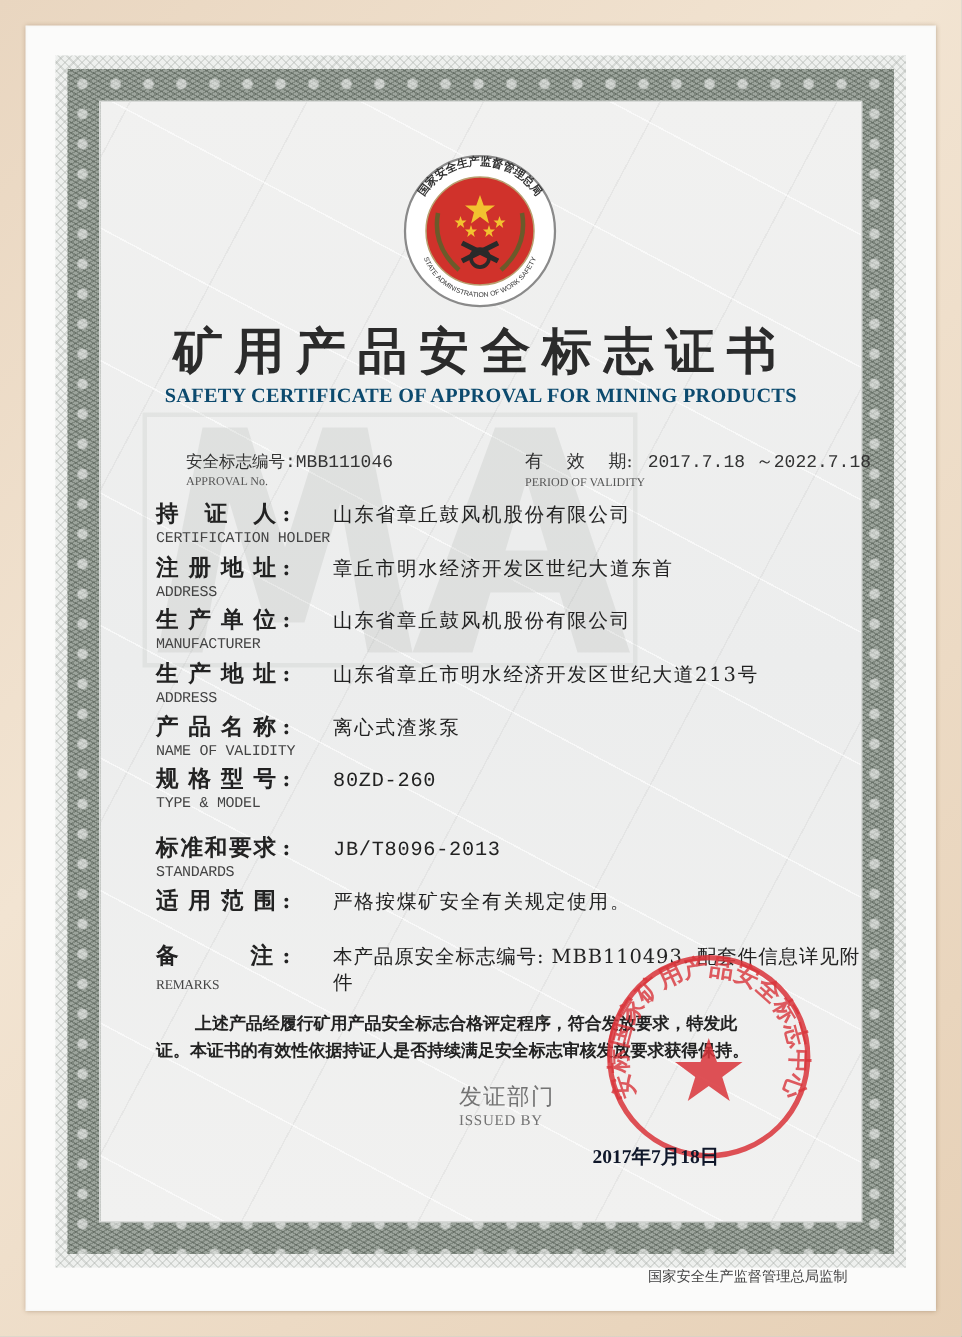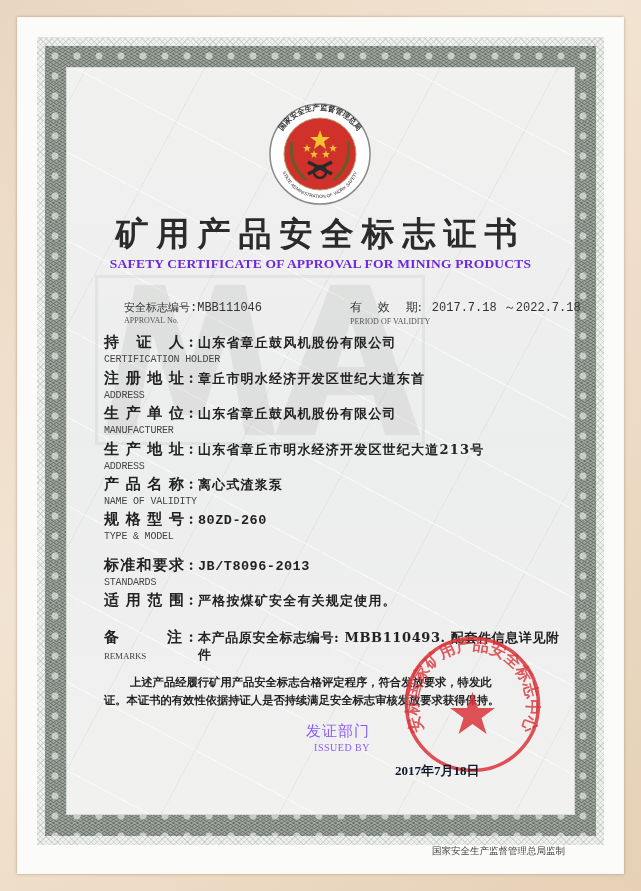--- a/index.html
+++ b/index.html
@@ -49,47 +49,47 @@
     position: absolute; left: 268px; top: 102px; width: 104px; height: 104px;
   }
   .title-cn {
     position: absolute; left: 0; width: 641px; top: 212px; text-align: center;
     font-family: "DejaVu Serif", serif; font-weight: bold; font-size: 33px;
     letter-spacing: 8px; color: #2b2b2b;
   }
   .title-en {
     position: absolute; left: 0; width: 641px; top: 256px; text-align: center;
     font-family: "Liberation Serif", serif; font-weight: bold; font-size: 13.5px;
-    color: #6d28d9; letter-spacing: 0.2px;
+    color: #0c4a6e; letter-spacing: 0.2px;
   }
   .meta { position: absolute; color: #333; }
   .meta .cn { font-size: 11px; font-family: "DejaVu Serif", serif; }
   .meta .val { font-family: "Liberation Mono", monospace; font-size: 12px; }
   .meta .en { font-family: "Liberation Serif", serif; font-size: 8px; color: #555; margin-top: 1px; }
   .row { position: absolute; left: 104px; color: #222; }
   .row .line { display: flex; align-items: baseline; white-space: nowrap; }
   .row .lbl {
     font-family: "DejaVu Sans", sans-serif; font-weight: bold; font-size: 15px;
     width: 80px; display: flex; justify-content: space-between;
   }
   .row .colon { font-weight: bold; font-size: 14px; width: 14px; text-align: center; }
   .row .v {
-    font-family: "DejaVu Serif", serif; font-weight: bold; font-size: 13px; letter-spacing: 1.2px;
+    font-family: "DejaVu Serif", serif; font-weight: normal; font-size: 13px; letter-spacing: 1.2px; margin-left: 24px;
   }
   .row .v.mono { font-family: "Liberation Mono", monospace; font-size: 13.5px; letter-spacing: 0.5px; }
   .row .en {
     font-family: "Liberation Mono", monospace; font-size: 10px; color: #444; margin-top: 2px;
     letter-spacing: -0.2px;
   }
   .para {
     position: absolute; left: 104px; width: 440px; top: 673px; color: #222;
     font-family: "DejaVu Serif", serif; font-weight: bold; font-size: 11.3px; line-height: 18px;
   }
   .para .first { padding-left: 26px; }
-  .issued { position: absolute; left: 306px; top: 722px; text-align: right; color: #8b5cf6; }
+  .issued { position: absolute; left: 306px; top: 722px; text-align: left; color: #737373; }
   .issued .cn { font-family: "DejaVu Serif", serif; font-size: 15px; letter-spacing: 1px; }
   .issued .en { font-family: "Liberation Serif", serif; font-size: 10px; margin-top: 1px; letter-spacing: 0.5px; }
   .date { position: absolute; left: 395px; top: 762px; font-family: "Liberation Serif", serif; font-size: 13px; color: #0f172a; font-weight: bold; }
   .seal { position: absolute; left: 400px; top: 632px; width: 145px; height: 145px; }
   .footer {
     position: absolute; left: 432px; top: 845px; font-family: Liberation Mono, monospace;
     font-size: 9.5px; color: #444;
   }
 </style>
 </head>

